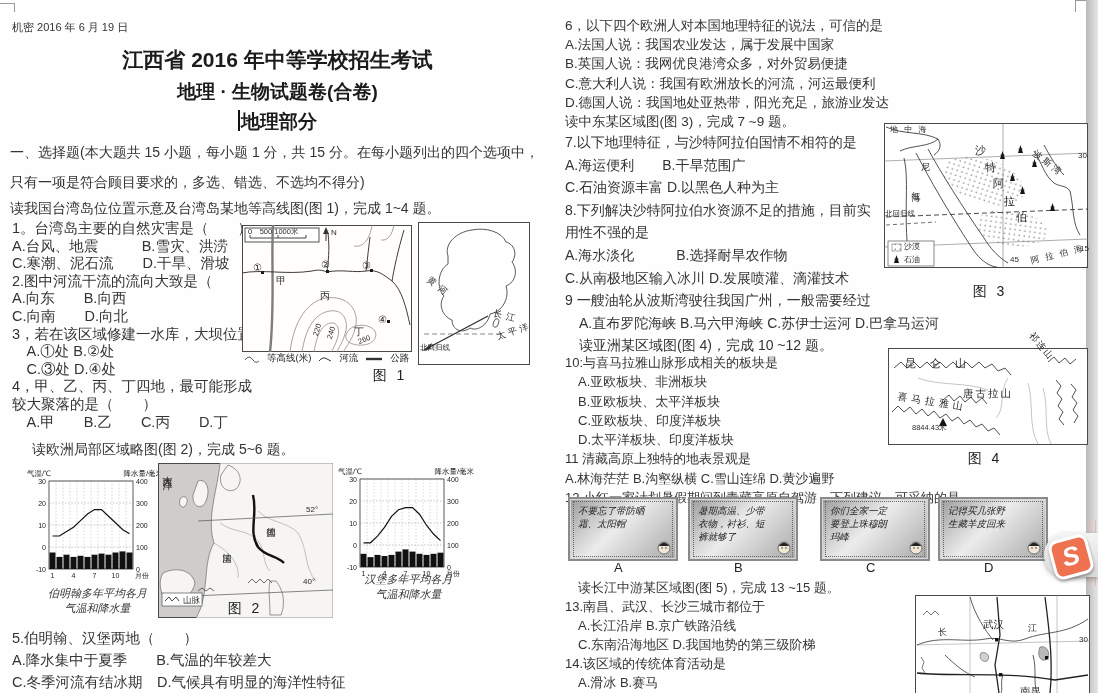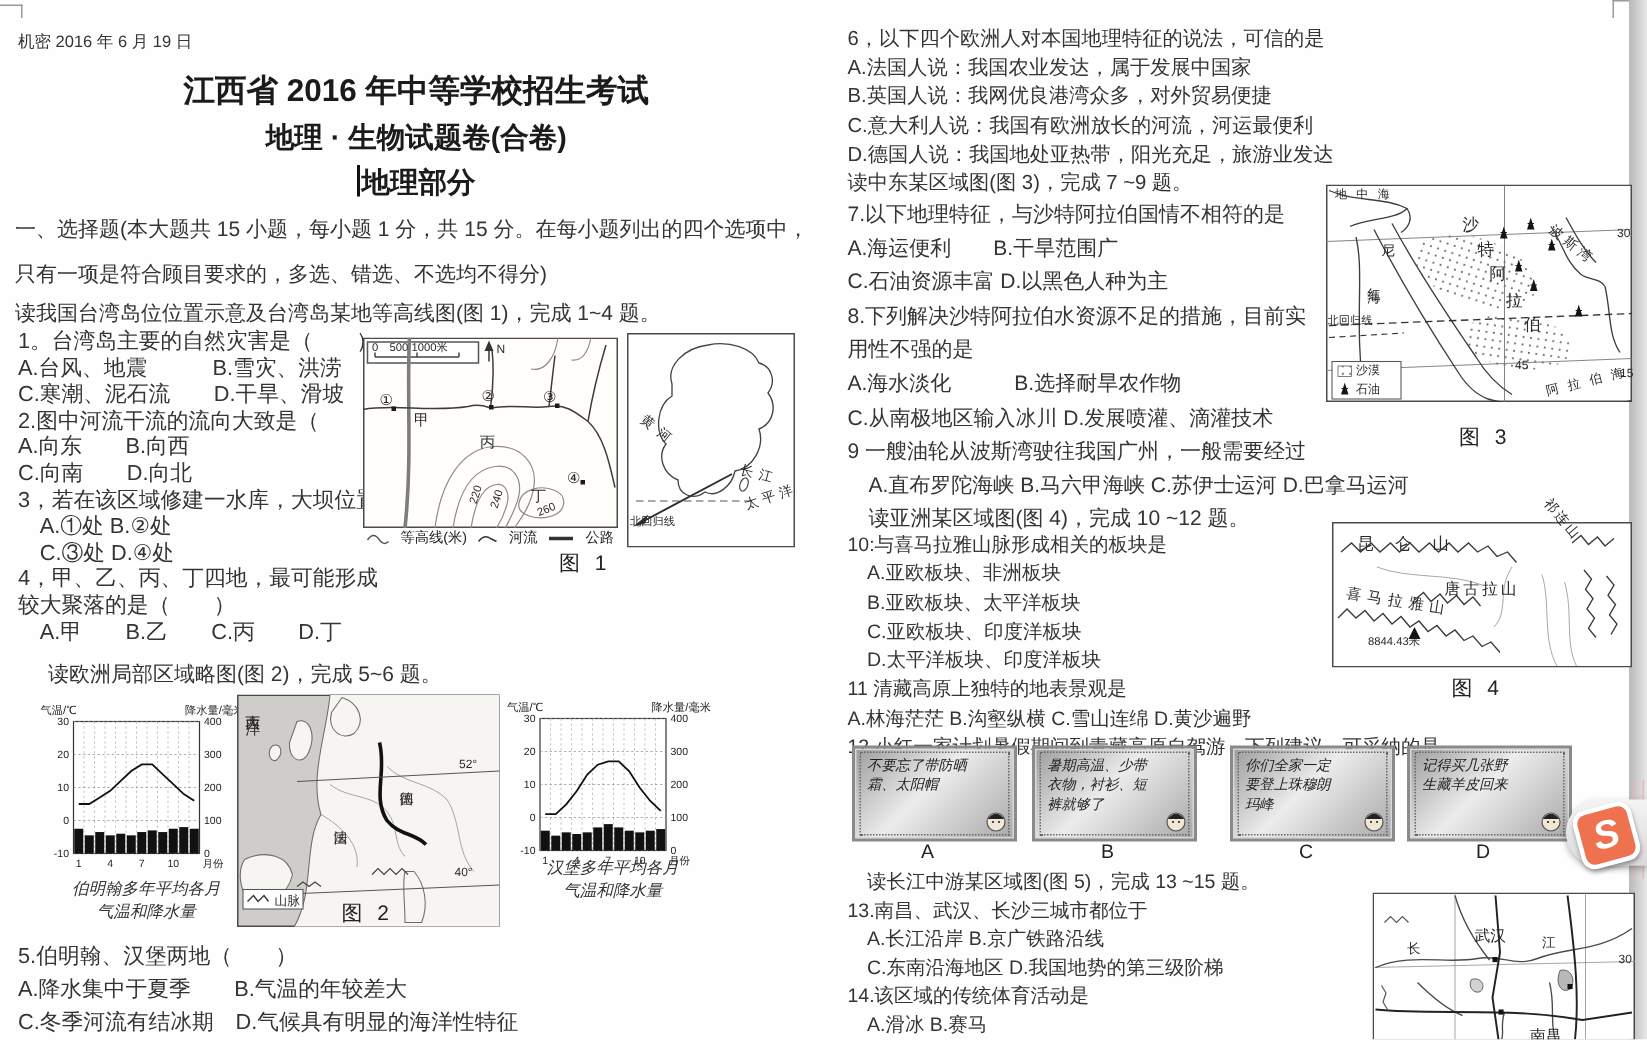--- a/index.html
+++ b/index.html
@@ -433,21 +433,21 @@
 <div class="ml" style="left:885px;top:210px;font-size:7.5px;">北回归线</div>
 <div class="ml" style="left:975px;top:145px;font-size:11px;">沙</div>
 <div class="ml" style="left:985px;top:162px;font-size:11px;">特</div>
 <div class="ml" style="left:993px;top:178px;font-size:11px;">阿</div>
 <div class="ml" style="left:1004px;top:196px;font-size:11px;">拉</div>
 <div class="ml" style="left:1016px;top:212px;font-size:11px;">伯</div>
 <div class="ml" style="left:1030px;top:159px;font-size:9px;transform:rotate(38deg);letter-spacing:3px;">波斯湾</div>
 <div class="ml" style="left:1030px;top:250px;font-size:8.5px;transform:rotate(-14deg);letter-spacing:2px;">阿 拉 伯 海</div>
 <div class="ml" style="left:1078px;top:152px;font-size:8px;">30</div>
 <div class="ml" style="left:1080px;top:245px;font-size:8px;">15</div>
-<div class="ml" style="left:1010px;top:240px;font-size:8px;text-align:right;">45</div>
+<div class="ml" style="left:1010px;top:256px;font-size:8px;text-align:right;">45</div>
 <div class="ml" style="left:904px;top:243px;font-size:8px;">沙漠</div>
 <div class="ml" style="left:904px;top:256px;font-size:8px;">石油</div>
 <div class="abs capt" style="left:955px;top:283px;width:70px;">图 3</div>
 
 <svg class="abs" style="left:888px;top:348px;" width="200" height="97" viewBox="0 0 200 97">
   <rect x="0.5" y="0.5" width="199" height="96" fill="#fff" stroke="#4a4a4a"></rect>
   <g stroke="#3a3a3a" stroke-width="0.9" fill="none">
     <path d="M6,20 l7,-6 l6,6 l7,-6 l6,6 l7,-6 l6,6 l7,-6 l6,6 l7,-6 l6,6 l7,-6 l6,6 l7,-6 l6,6 l7,-4 l6,7 l7,-3 l6,7"></path>
     <path d="M160,14 l6,-5 l5,6 l6,-5 l5,6 l6,-5"></path>
     <path d="M55,52 l6,-5 l5,6 l6,-5 l5,6 l6,-5 l5,6 l6,-5 l5,6"></path>

